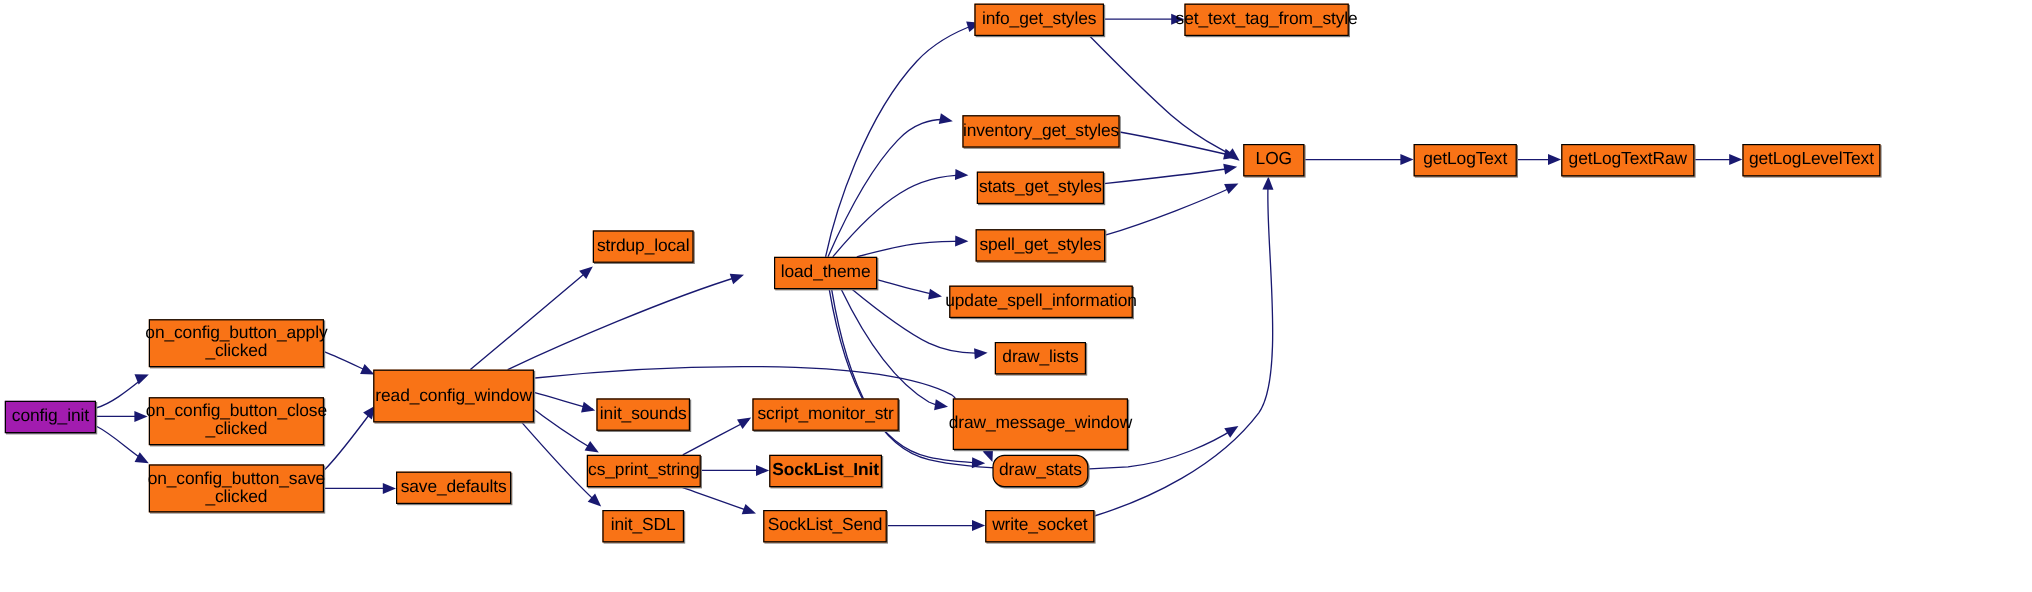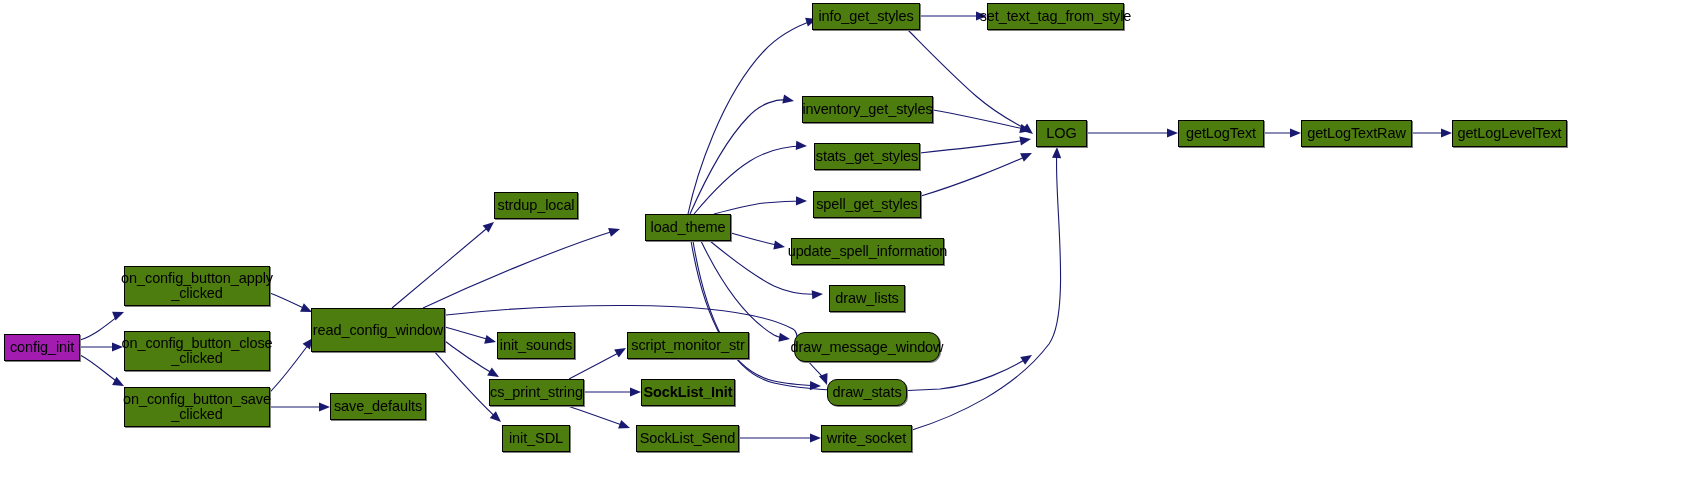--- a/index.html
+++ b/index.html
@@ -20,21 +20,21 @@
     left: 0;
     top: 0;
     width: 1693px;
     height: 493px;
     pointer-events: none;
   }
   .node {
     position: absolute;
     box-sizing: border-box;
     border: 1px solid #000000;
-    background: #4d7c0f;
+    background: #f97316;
     color: #000000;
     font-size: 14.5px;
     line-height: 15px;
     display: flex;
     align-items: center;
     justify-content: center;
     text-align: center;
     white-space: pre-line;
     box-shadow: 1px 1px 0 0 #808080;
     z-index: 2;
@@ -137,21 +137,21 @@
       <div class="node" style="left: 645px; top: 214px; width: 86px; height: 27px;">load_theme</div>
       <div class="node" style="left: 627px; top: 332px; width: 122px; height: 27px;">script_monitor_str</div>
       <div class="node" style="left: 641px; top: 379px; width: 94px; height: 27px; font-weight: bold;">SockList_Init</div>
       <div class="node" style="left: 636px; top: 425px; width: 103px; height: 27px;">SockList_Send</div>
       <div class="node" style="left: 812px; top: 3px; width: 108px; height: 27px;">info_get_styles</div>
       <div class="node" style="left: 802px; top: 96px; width: 131px; height: 27px;">inventory_get_styles</div>
       <div class="node" style="left: 814px; top: 143px; width: 106px; height: 27px;">stats_get_styles</div>
       <div class="node" style="left: 813px; top: 191px; width: 108px; height: 27px;">spell_get_styles</div>
       <div class="node" style="left: 791px; top: 238px; width: 153px; height: 27px;">update_spell_information</div>
       <div class="node" style="left: 829px; top: 285px; width: 76px; height: 27px;">draw_lists</div>
-      <div class="node" style="left: 794px; top: 332px; width: 146px; height: 30px; border-radius: 11px;">draw_message_window</div>
+      <div class="node" style="left: 794px; top: 332px; width: 146px; height: 43px;">draw_message_window</div>
       <div class="node" style="left: 827px; top: 379px; width: 80px; height: 27px; border-radius: 10px;">draw_stats</div>
       <div class="node" style="left: 821px; top: 425px; width: 91px; height: 27px;">write_socket</div>
       <div class="node" style="left: 987px; top: 3px; width: 137px; height: 27px;">set_text_tag_from_style</div>
       <div class="node" style="left: 1036px; top: 120px; width: 51px; height: 27px;">LOG</div>
       <div class="node" style="left: 1178px; top: 120px; width: 86px; height: 27px;">getLogText</div>
       <div class="node" style="left: 1301px; top: 120px; width: 111px; height: 27px;">getLogTextRaw</div>
       <div class="node" style="left: 1452px; top: 120px; width: 115px; height: 27px;">getLogLevelText</div>
     </div>
 
 </div>

